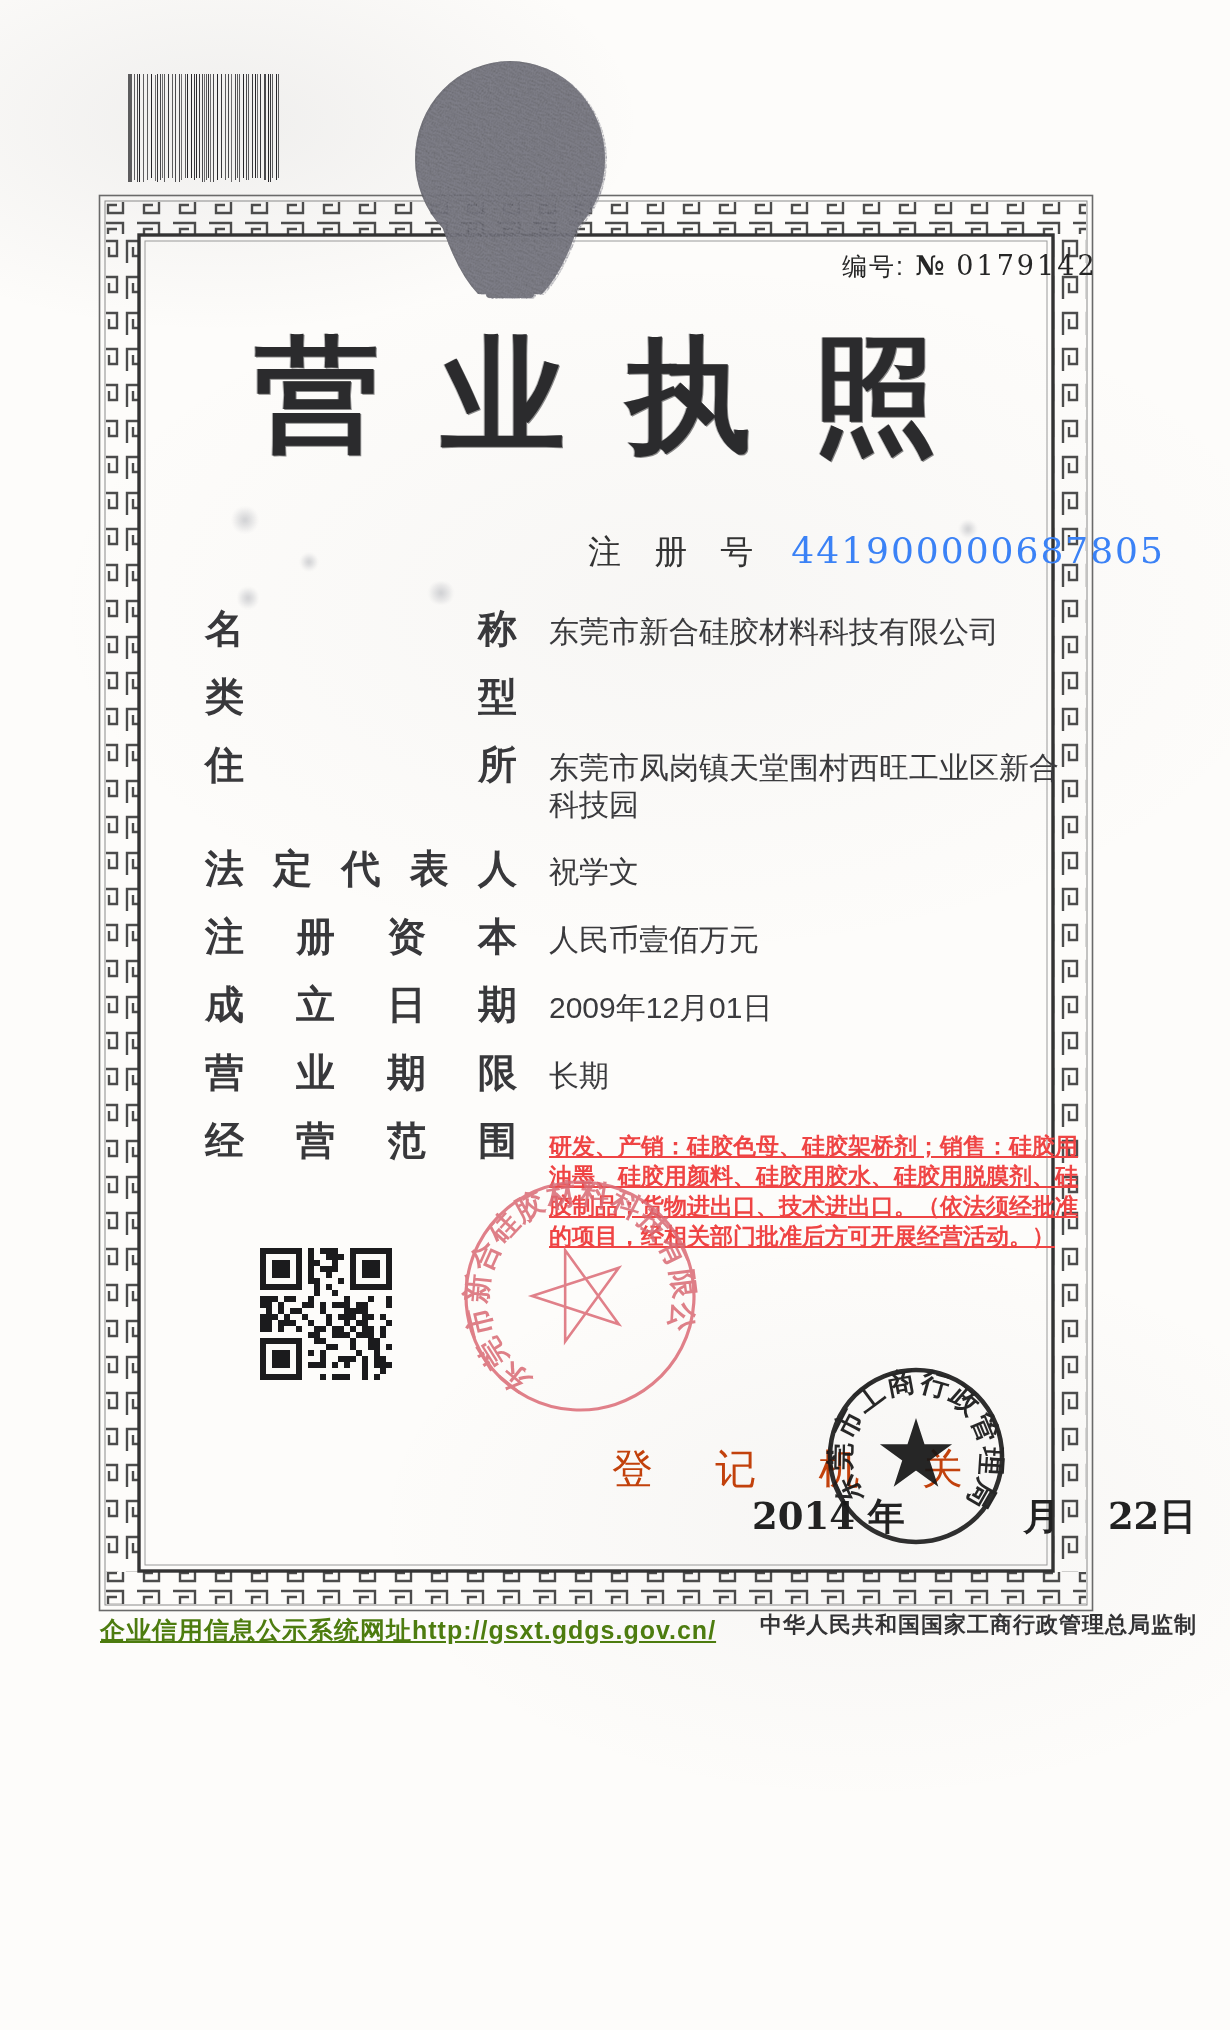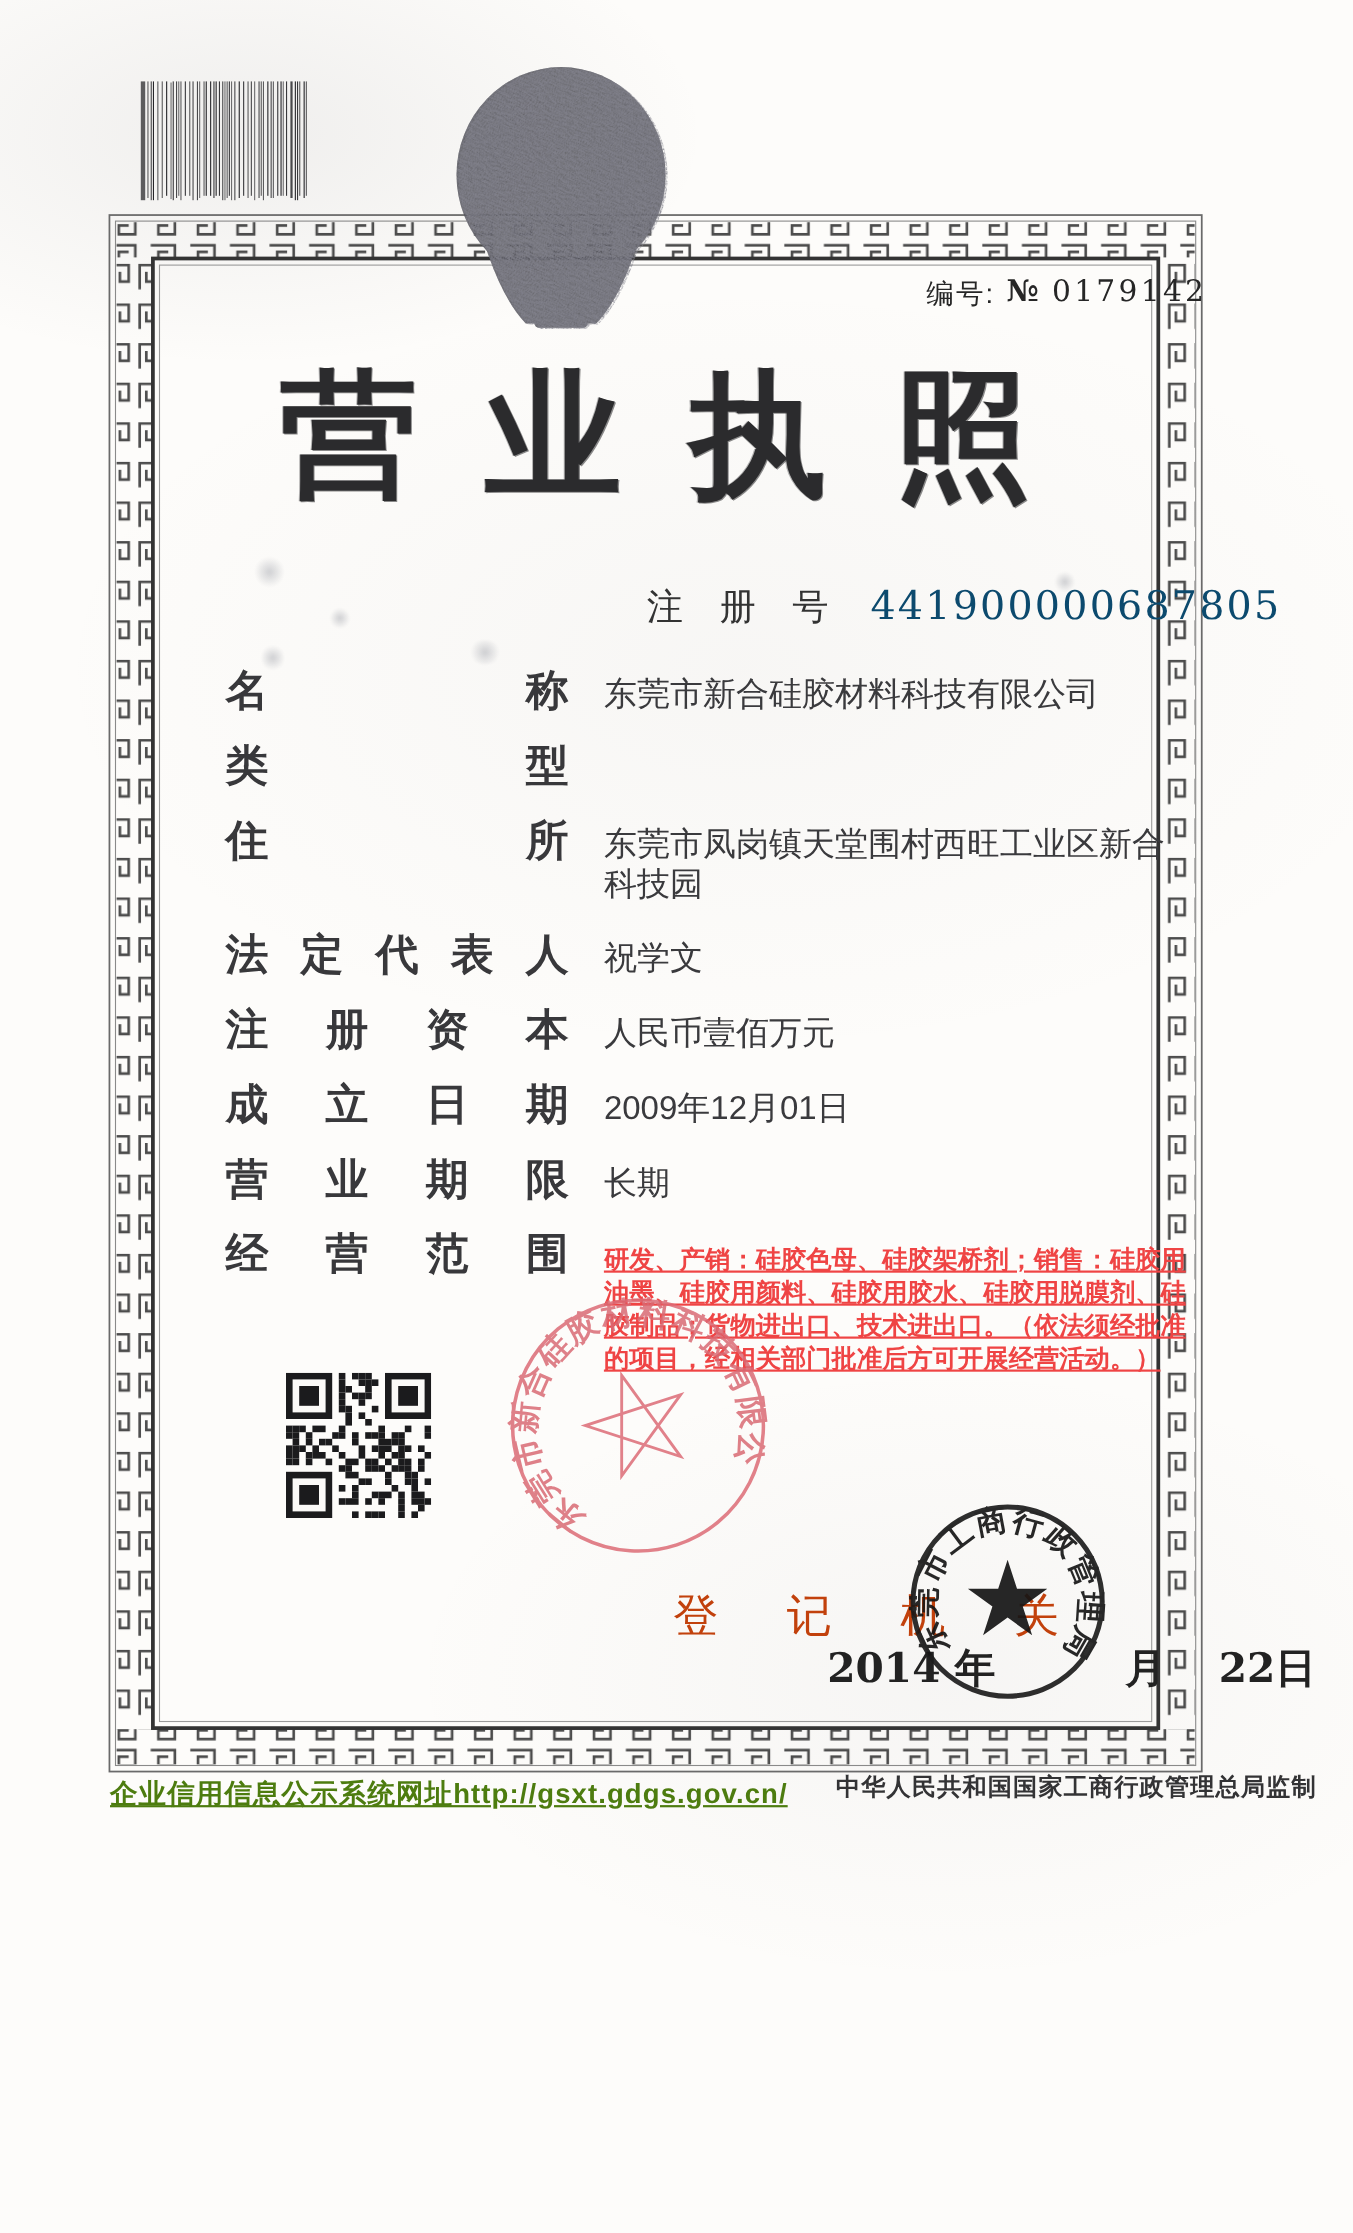--- a/index.html
+++ b/index.html
@@ -22,21 +22,21 @@
   .serial .digits{font-family:"DejaVu Serif", serif;font-size:27px;letter-spacing:3px;}
   
   .title{left:98px;top:332px;width:996px;display:flex;justify-content:center;gap:62px;}
   .title span{
     font-family:"Liberation Serif", serif;font-weight:900;font-size:124px;line-height:130px;
     color:#2b2b2d;text-shadow:1px 1px 0 rgba(43,43,45,0.55), -1px 0 0 rgba(43,43,45,0.35);
   }
   
   .regno{left:588px;top:530px;display:flex;align-items:baseline;gap:26px;}
   .regno .rlabel{font-size:33px;letter-spacing:12px;color:#333;font-weight:500;}
-  .regno .rvalue{font-family:"DejaVu Serif", serif;font-size:36px;letter-spacing:2px;color:#0c4a6e;}
+  .regno .rvalue{font-family:"DejaVu Serif", serif;font-size:36px;letter-spacing:2px;color:#3b82f6;}
   
   #fields{left:205px;top:606px;width:880px;}
   .row{display:flex;align-items:baseline;margin-bottom:23px;}
   .flabel{width:312px;display:flex;justify-content:space-between;flex:none;
     font-size:39px;line-height:45px;font-weight:700;color:#38383b;
     font-family:"Liberation Serif", serif;}
   .fvalue{margin-left:32px;font-size:30px;line-height:37px;color:#3a3a3d;max-width:596px;}
   .fvalue.small{font-size:23px;line-height:30px;font-weight:600;color:#ef4444;text-decoration:underline;}
   
   .registrar{left:612px;top:1442px;font-size:41px;font-weight:400;letter-spacing:26px;

